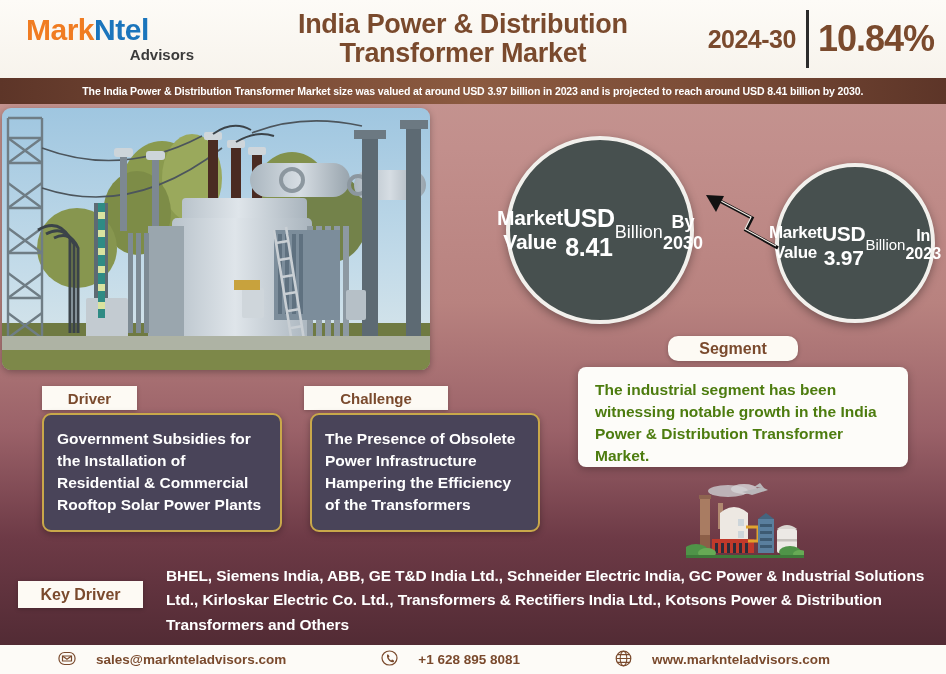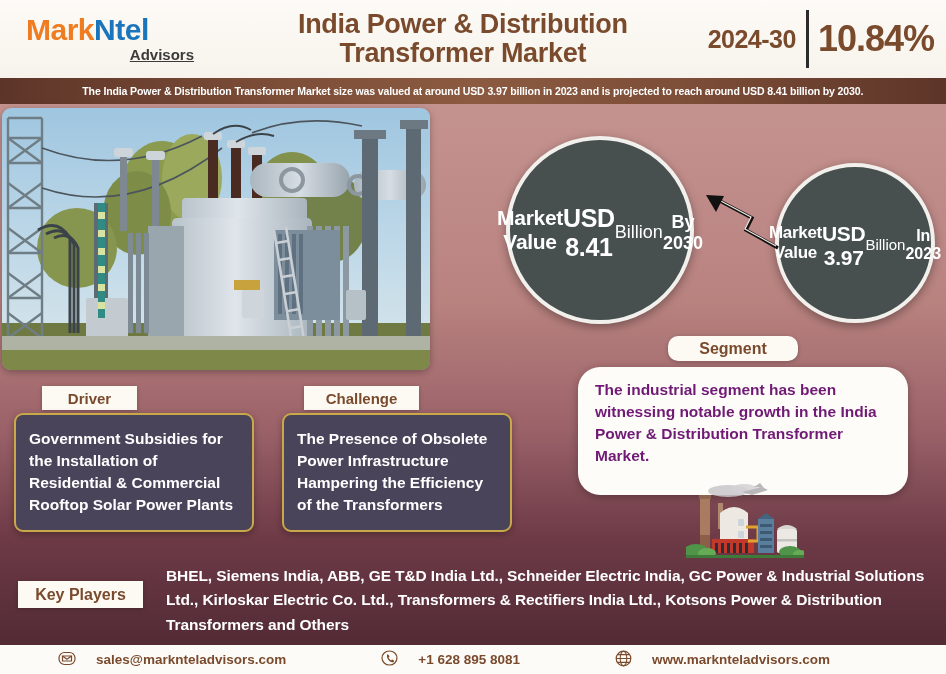--- a/index.html
+++ b/index.html
@@ -20,21 +20,21 @@
   
   .header {
     position:absolute; left:0; top:0; width:946px; height:78px;
     background:linear-gradient(180deg,#fdfbf7 0%, #f7f3ec 100%);
     display:flex; align-items:center;
   }
   .logo-wrap { width:200px; padding-left:26px; }
   .logo-main { font-size:30px; font-weight:bold; letter-spacing:-0.5px; line-height:1; }
   .logo-mark { color:#F07C22; }
   .logo-ntel { color:#1B75BC; }
-  .logo-sub { text-align:right; padding-right:6px; font-size:15px; font-weight:bold; color:#3b3b3b; margin-top:1px;text-decoration:underline;}
+  .logo-sub { text-align:right; padding-right:6px; font-size:15px; font-weight:bold; color:#3b3b3b; margin-top:1px;}
   .title-wrap {
     flex:1; padding-left:18px;
   }
   .title-line {
     font-size:27px; font-weight:bold; color:#7a4a2d; line-height:1.08;
     letter-spacing:-0.3px;
     text-align:center;
   }
   .cagr-wrap { display:flex; align-items:center; padding-right:12px; }
   .cagr-left { text-align:left; color:#7a4a2d; }
@@ -86,40 +86,41 @@
   .arrow-zig { position:absolute; left:690px; top:190px; }
 
   
   .chip {
     position:absolute; background:#fdfaf4;
     color:#7a4a2d; font-weight:bold;
     display:flex; align-items:center; justify-content:center;
     box-shadow:0 1px 4px rgba(0,0,0,.25);
   }
   .chip-driver   { left:42px;  top:386px; width:95px;  height:24px; font-size:15px; }
-  .chip-challenge{ left:304px; top:386px; width:115px; height:24px; font-size:15px; }
+  .chip-challenge{ left:304px; top:386px; width:144px; height:24px; font-size:15px; }
   .chip-segment  { left:668px; top:336px; width:130px; height:25px; font-size:16px; border-radius:10px;}
   .chip-keyplayers{ left:18px; top:581px; width:125px; height:27px; font-size:16px; }
 
   
   .dbox {
     position:absolute; background:#494459;
     border:2px solid #c9a84a; border-radius:9px;
     color:#ffffff; font-weight:bold; font-size:15.5px; line-height:1.42;
     padding:13px 13px 0 13px;
     box-shadow:0 2px 7px rgba(0,0,0,.3);
+    margin-left:28px;
   }
   .box-driver    { left:14px;  top:413px; width:240px; height:119px; }
   .box-challenge { left:282px; top:413px; width:230px; height:119px; }
 
   
   .segcard {
-    position:absolute; left:578px; top:367px; width:330px; height:128px;
-    background:#fdfcf9; border-radius:22px;
-    color:#701a75; font-weight:bold; font-size:15.5px; line-height:1.43;
+    position:absolute; left:578px; top:367px; width:330px; height:100px;
+    background:#fdfcf9; border-radius:8px;
+    color:#4d7c0f; font-weight:bold; font-size:15.5px; line-height:1.43;
     padding:12px 17px;
     box-shadow:0 2px 8px rgba(0,0,0,.28);
   }
 
   
   .factory { position:absolute; left:686px; top:483px; }
 
   
   .kp-text {
     position:absolute; left:166px; top:564px; width:772px;
@@ -377,21 +378,21 @@
       <rect x="91" y="56" width="20" height="2.5" fill="#c6c2bd"></rect>
 
       <ellipse cx="10" cy="68" rx="12" ry="7" fill="#4f9448"></ellipse>
       <ellipse cx="21" cy="70" rx="9" ry="5" fill="#67aa55"></ellipse>
       <ellipse cx="104" cy="69" rx="11" ry="6" fill="#4f9448"></ellipse>
       <ellipse cx="114" cy="71" rx="7" ry="4" fill="#67aa55"></ellipse>
       <rect y="72" width="118" height="3" fill="#3f7a3a"></rect>
     </svg>
   </div>
 
-  <div class="chip chip-keyplayers">Key Players</div>
+  <div class="chip chip-keyplayers">Key Driver</div>
   <div class="kp-text">BHEL, Siemens India, ABB, GE T&amp;D India Ltd., Schneider Electric India, GC Power &amp; Industrial Solutions Ltd., Kirloskar Electric Co. Ltd., Transformers &amp; Rectifiers India Ltd., Kotsons Power &amp; Distribution Transformers and Others</div>
 
   <div class="footer">
     <div class="fitem f1">
       <span>
         <svg width="18" height="15" viewBox="0 0 18 15">
           <rect x="1" y="1.5" width="16" height="12" rx="5.5" fill="none" stroke="#7a4a2d" stroke-width="1.2"></rect>
           <path d="M4.5 5 h9 v5 h-9 Z" fill="none" stroke="#7a4a2d" stroke-width="1.2"></path>
           <path d="M4.5 5 L9 8.3 L13.5 5" fill="none" stroke="#7a4a2d" stroke-width="1.2"></path>
         </svg>

